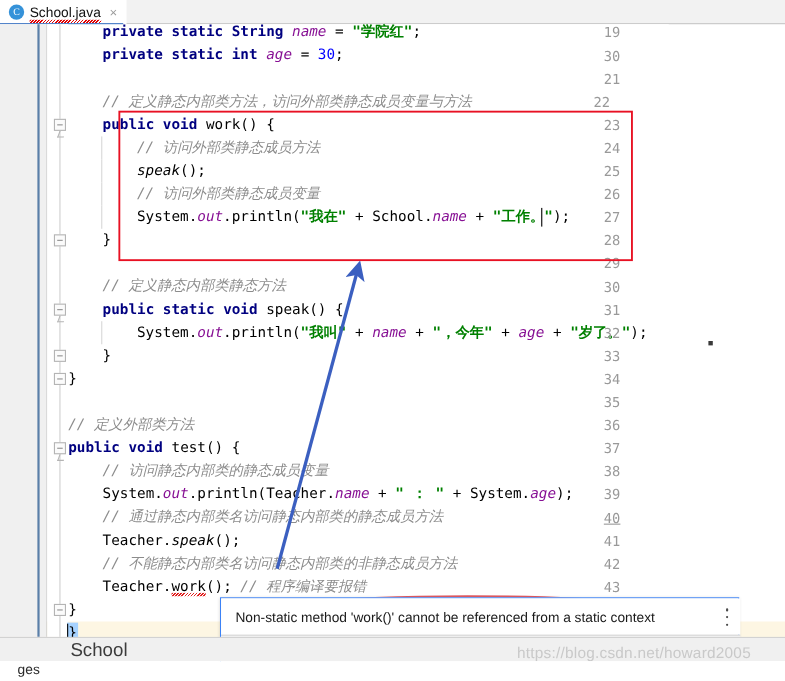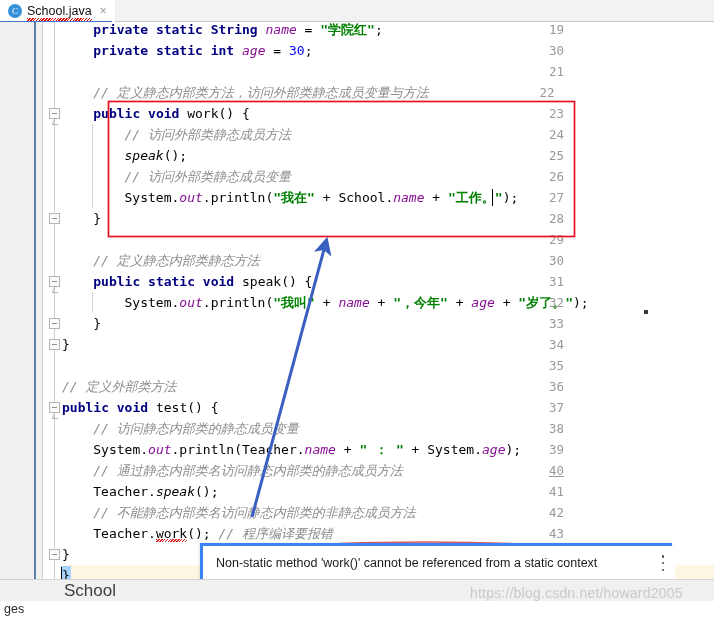--- a/index.html
+++ b/index.html
@@ -194,21 +194,21 @@
     width: 714px; height: 619px;
     pointer-events: none;
   }
 
   
   .popup {
     position: absolute;
     left: 200px; top: 543px;
     width: 472px; height: 60px;
     background: #f7f7f7;
-    border: 3px solid #3b82f6;
+    border: 1px solid #3b82f6;
     box-shadow: 0 1px 3px rgba(0,0,0,0.18);
   }
   .popup-msg {
     position: absolute;
     left: 0; top: 0;
     width: 472px; height: 33px;
     background: #ffffff;
     display: flex; align-items: center;
   }
   .popup-msg-text {
@@ -271,21 +271,21 @@
     font-family: "Liberation Sans", sans-serif;
   }
   .bottom-strip {
     position: absolute;
     left: 0; top: 601px;
     width: 714px; height: 18px;
     background: #ffffff;
   }
   .bottom-text {
     position: absolute;
-    left: 4px; top: 1px;
+    left: 16px; top: 1px;
     font-size: 12.5px;
     color: #2a2a2a;
     font-family: "Liberation Sans", sans-serif;
   }
   .watermark {
     position: absolute;
     left: 470px; top: 585px;
     font-size: 14px;
     color: #c9c9c9;
     font-family: "Liberation Sans", sans-serif;

